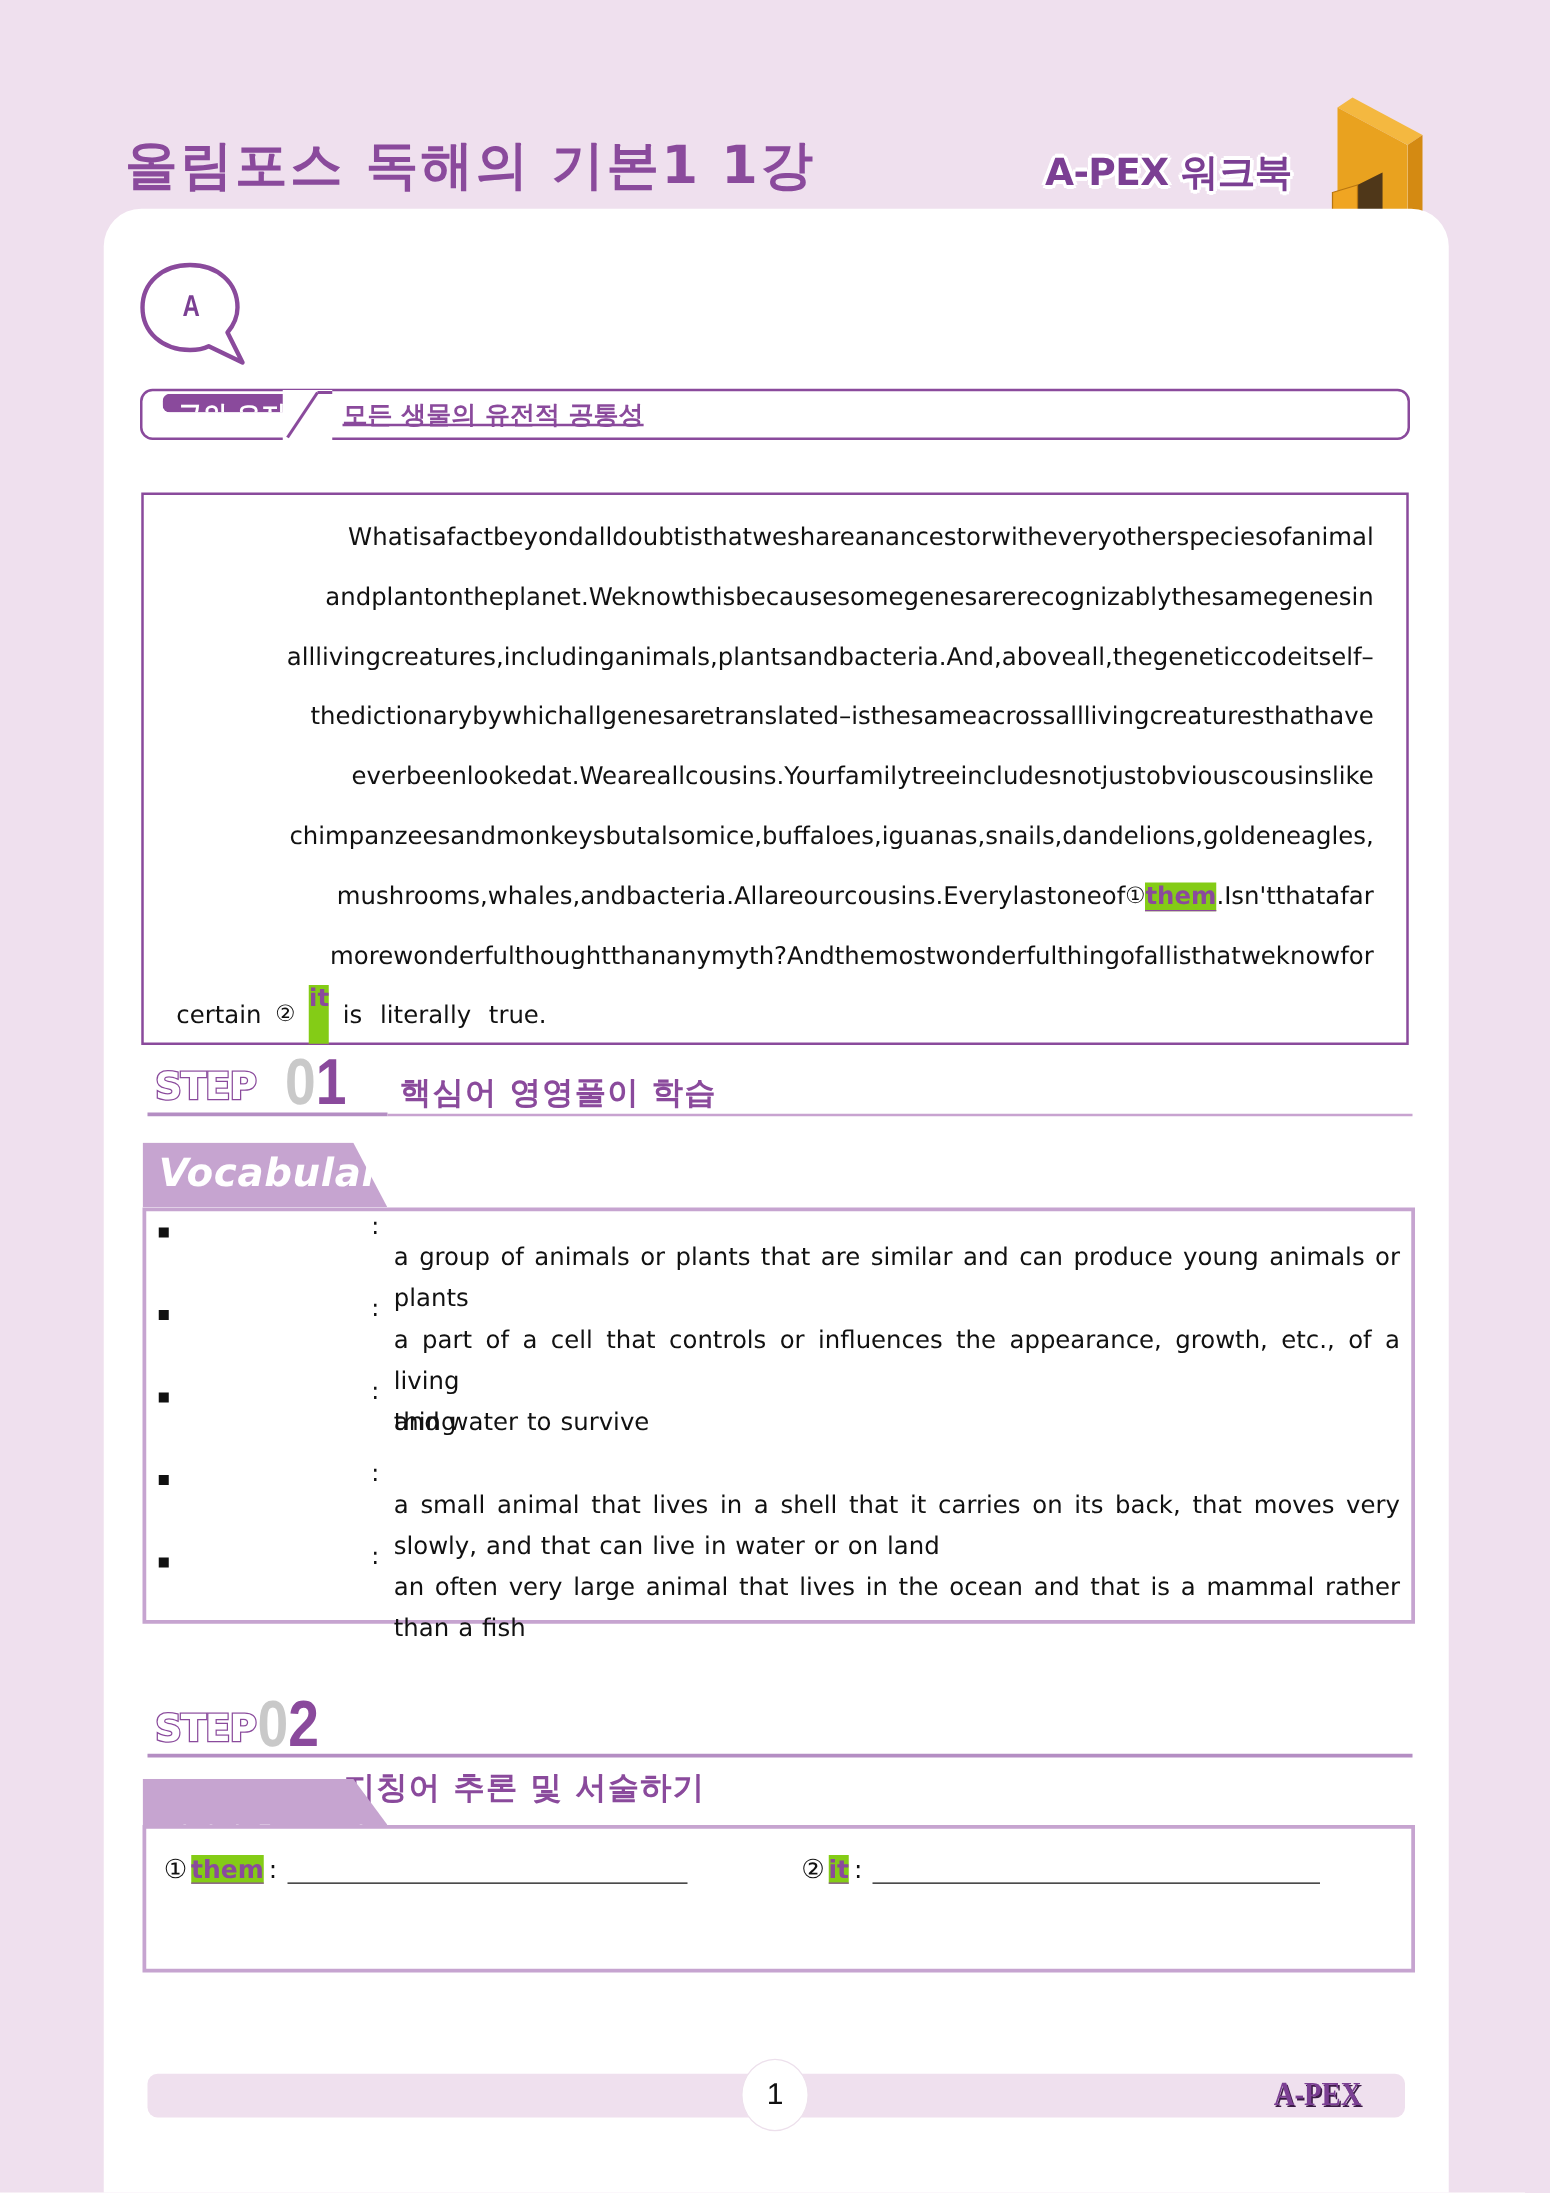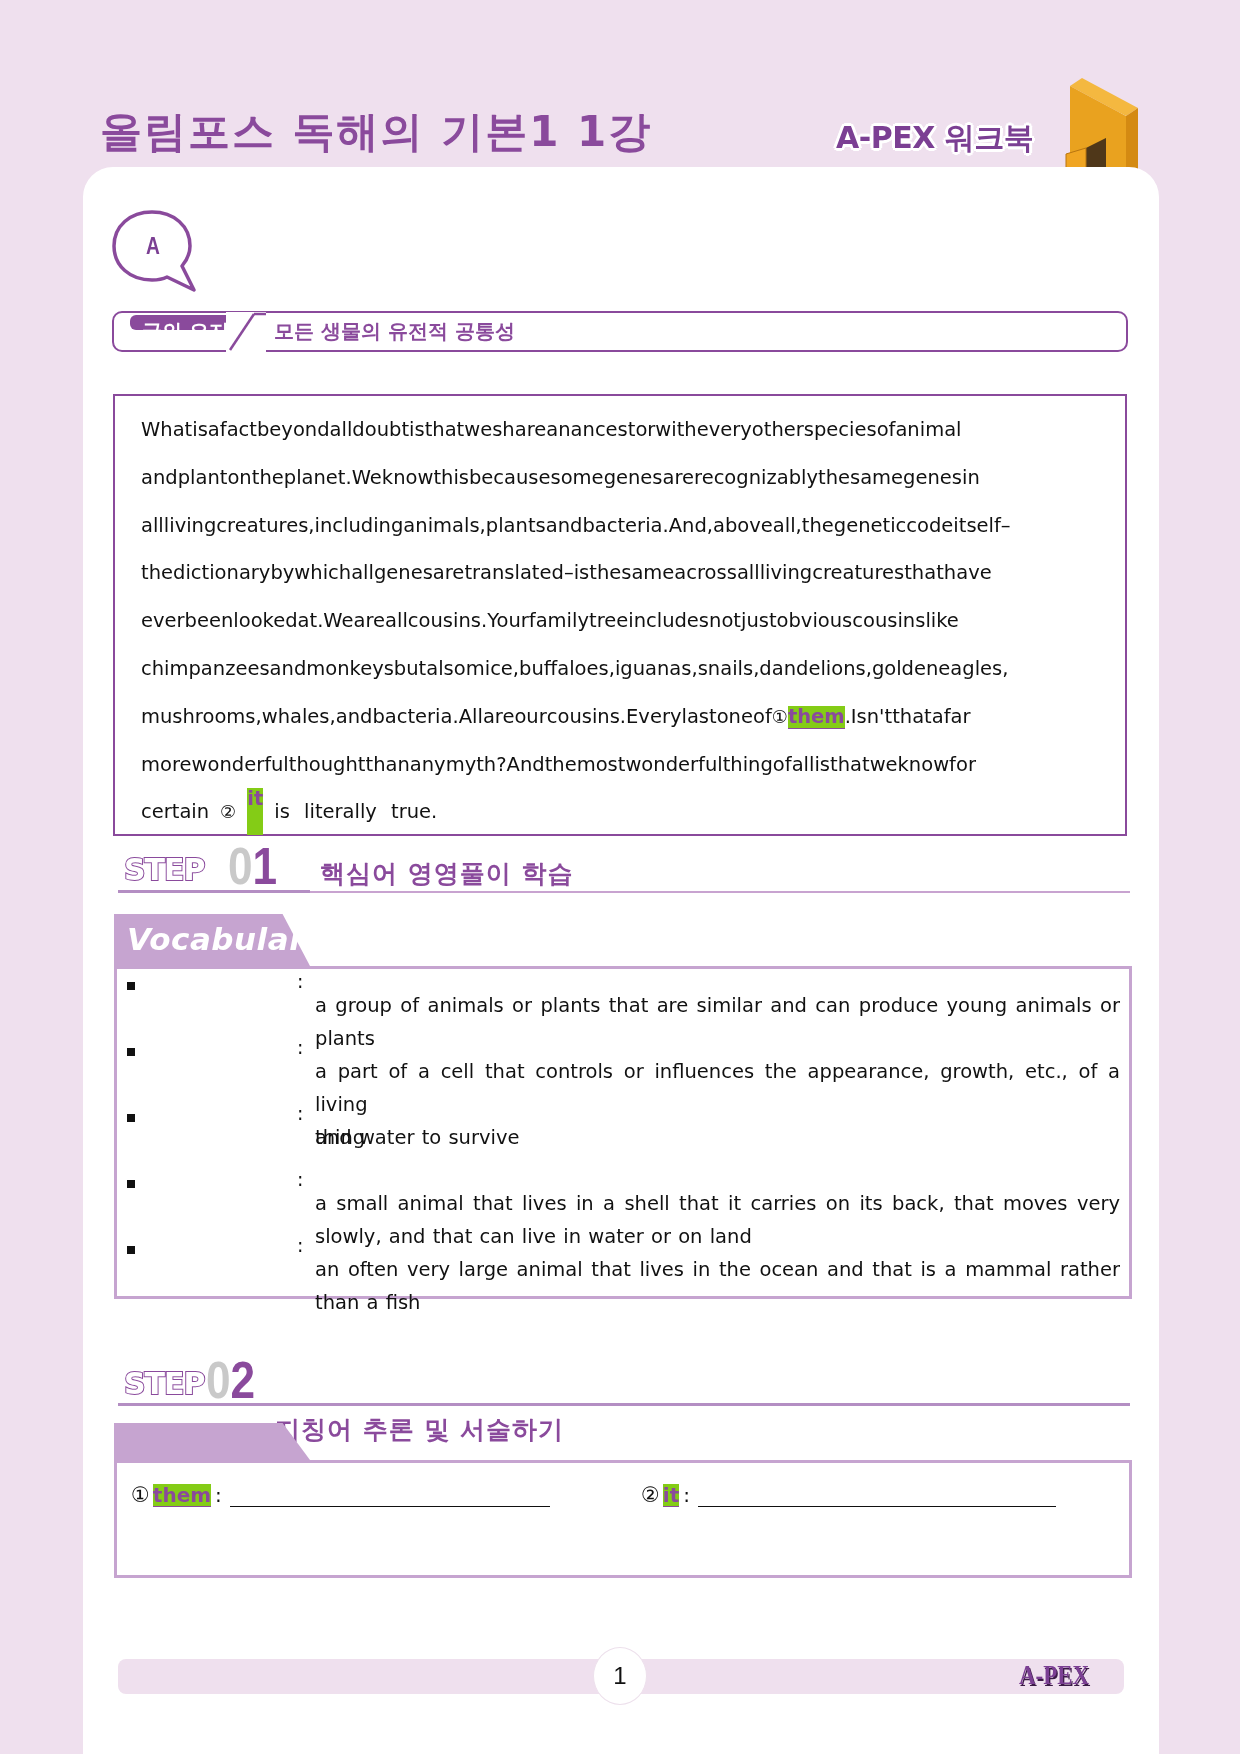--- a/index.html
+++ b/index.html
@@ -44,32 +44,32 @@
     background: #8a4a9c; color: #fff;
     clip-path: polygon(0 0, 100% 0, 82% 100%, 0 100%);
     border-radius: 6px 0 0 6px;
     font-weight: bold; font-size: 20px; line-height: 32px; padding-left: 12px;
   }
   .summary-slash {
     position: absolute; left: 226px; top: 312px; width: 40px; height: 40px;
   }
   .summary-text {
     position: absolute; left: 274px; top: 316px;
-    font-weight: bold; font-size: 20px; color: #8a4a9c; line-height: 30px;
+    font-weight: bold; font-size: 20px; color: #8a4a9c; line-height: 30px; text-decoration: underline;
   }
   .passage {
     position: absolute; left: 113px; top: 394px; width: 1014px; height: 442px;
     border: 2px solid #8a4a9c; background: #fff;
     padding: 10px 26px 0 26px;
   }
   .passage-line {
     font-family: "DejaVu Sans", sans-serif;
     font-size: 19.5px; line-height: 47.8px; height: 47.8px;
     text-align: justify; text-align-last: justify; white-space: nowrap;
-    display: flex; justify-content: flex-start;
+    display: flex; justify-content: flex-end;
   }
   .passage-line.last { justify-content: flex-start; gap: 11px; }
   .passage-line span { display: inline-block; }
   .circ { font-size: 18px; font-weight: normal; }
   .target {
     color: #8a4a9c; font-weight: bold;
     background: #84cc16; border-bottom: 1.5px solid #8a4a9c; line-height: 22px;
   }
   .step-word {
     position: absolute; font-family: "DejaVu Sans", sans-serif; font-weight: bold;

